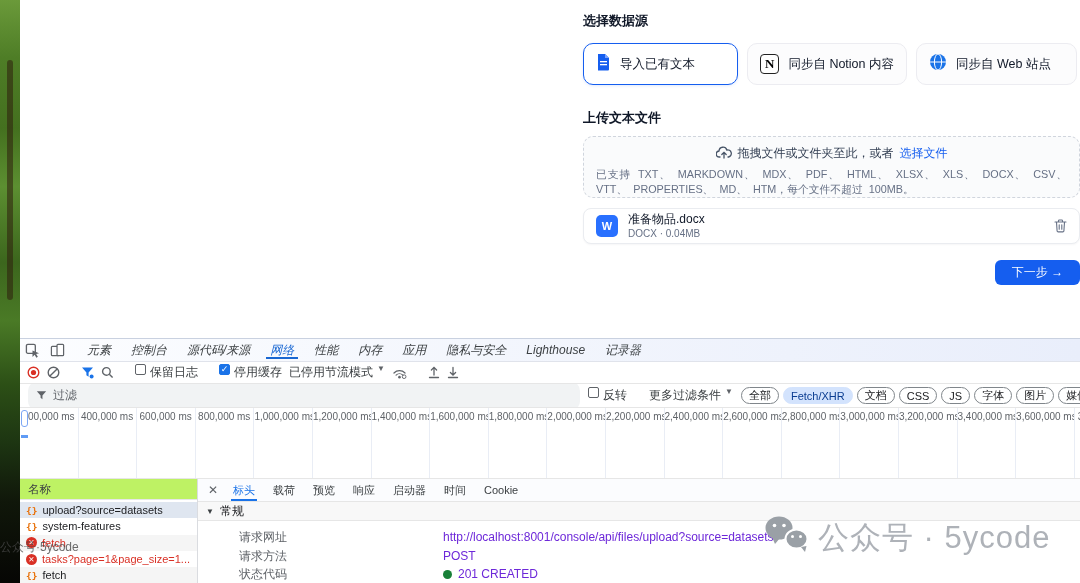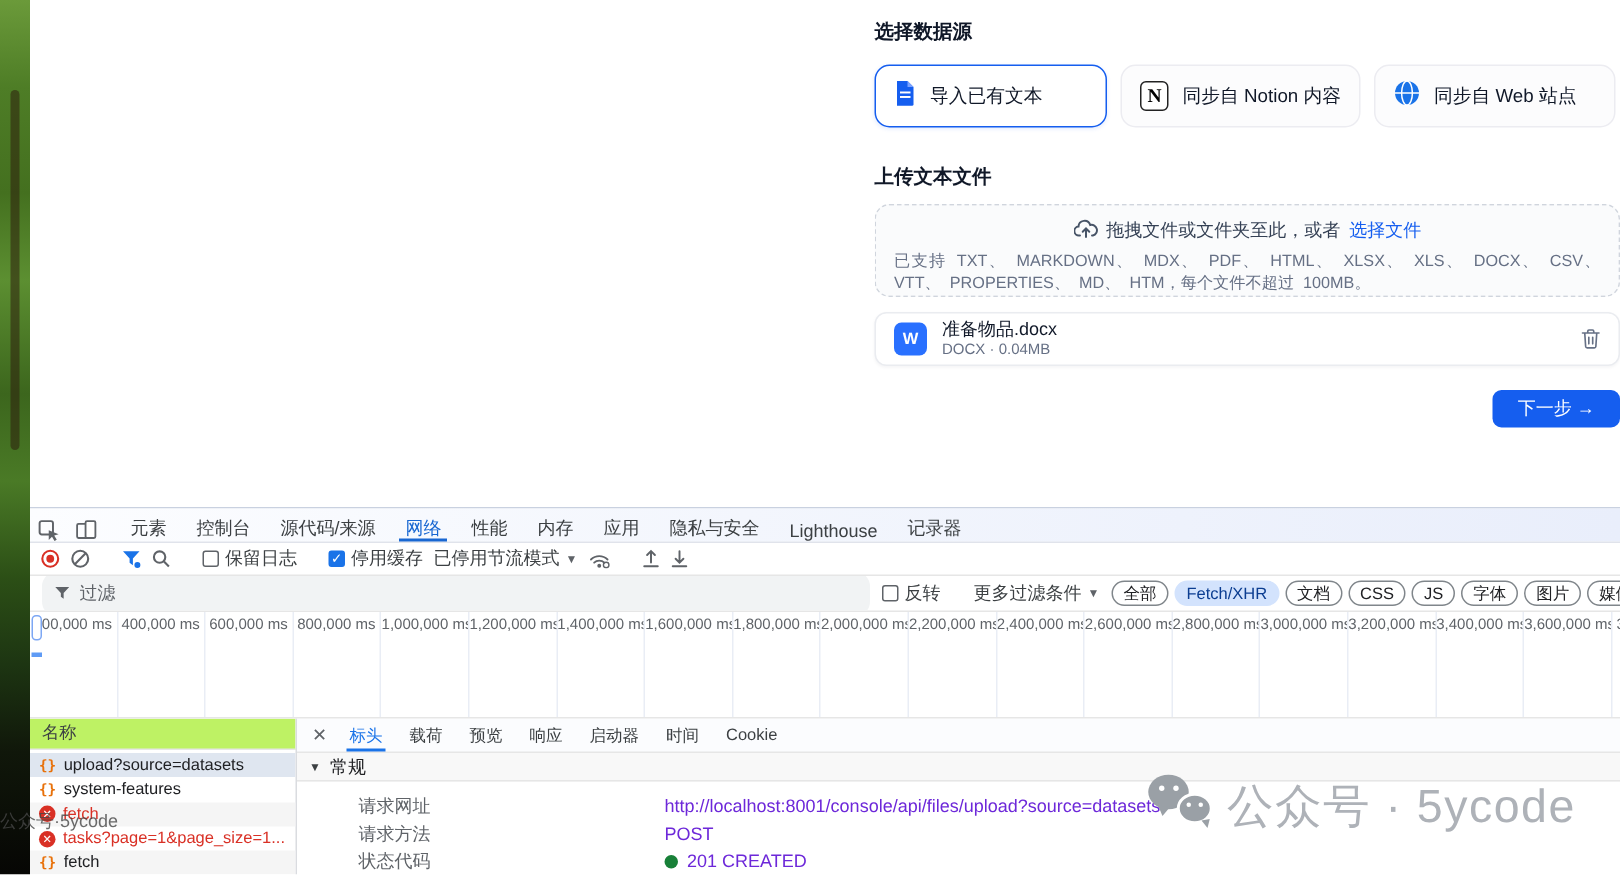--- a/index.html
+++ b/index.html
@@ -39,41 +39,41 @@
   .file-name{font-size:12px;color:#101828;}
   .file-sub{font-size:10px;color:#667085;margin-top:1px;}
   .trash{margin-left:auto;cursor:pointer;display:flex;}
   .next-row{margin-top:16px;display:flex;justify-content:flex-end;}
   .next-btn{min-width:85px;height:25px;background:#155eef;color:#fff;border:none;border-radius:6px;
     font-size:12px;display:flex;align-items:center;justify-content:center;cursor:pointer;
     font-family:"Liberation Sans",sans-serif;}
   
   .devtools{position:absolute;left:20px;right:0;top:338px;bottom:0;background:#fff;
     border-top:1px solid #c9d1e0;font-size:12px;color:#3c4043;display:flex;flex-direction:column;}
-  .dt-tabbar{height:22px;flex:none;display:flex;align-items:flex-end;border-bottom:1px solid #e0e3eb;
-    background:linear-gradient(90deg,#fcfdff 0%,#f3f6fd 45%,#e9eefb 100%);}
+  .dt-tabbar{height:22px;flex:none;display:flex;align-items:center;border-bottom:1px solid #e0e3eb;
+    background:linear-gradient(90deg,#fcfdff 0%,#f3f6fd 45%,#e9eefb 100%);font-style:italic;}
   .dt-icon-btn{width:25px;display:flex;align-items:center;justify-content:center;cursor:pointer;}
   .dt-sep{width:1px;background:#dadce0;margin:4px 3px;}
   .dt-tab{padding:0 10px;display:flex;align-items:center;font-size:12px;color:#3c4043;cursor:pointer;
     position:relative;white-space:nowrap;}
   .dt-tab.active{color:#1967d2;}
   .dt-tab.active::after{content:"";position:absolute;left:6px;right:6px;bottom:0;height:2px;background:#1967d2;}
   .dt-toolbar{height:21px;flex:none;display:flex;align-items:center;gap:7px;padding:0 7px;
     border-bottom:1px solid #e6e6e6;}
   .tb-ic{display:flex;align-items:center;justify-content:center;cursor:pointer;}
   .chk{width:11px;height:11px;border:1px solid #5f6368;border-radius:2px;background:#fff;box-sizing:border-box;
     display:flex;align-items:center;justify-content:center;cursor:pointer;flex:none;}
   .chk.on{background:#1a73e8;border-color:#1a73e8;color:#fff;font-size:9px;line-height:9px;}
   .tb-lbl{font-size:12px;color:#3c4043;white-space:nowrap;}
   .caret{font-size:8px;color:#5f6368;}
   .dt-filterrow{height:23px;flex:none;display:flex;align-items:center;gap:8px;padding:0 8px;
     border-bottom:1px solid #e6e6e6;overflow:hidden;}
   .filter-input{width:552px;height:17px;background:#f1f3f4;border-radius:10px;display:flex;align-items:center;
     gap:6px;padding:15px 8px;color:#5f6368;font-size:12px;box-sizing:border-box;flex:none;cursor:text;}
-  .flex-c{display:flex;align-items:center;gap:4px;white-space:nowrap;cursor:pointer;font-family:Liberation Serif, serif;}
+  .flex-c{display:flex;align-items:flex-start;gap:4px;white-space:nowrap;cursor:pointer;font-family:Liberation Serif, serif;}
   .pills{display:flex;gap:4px;align-items:center;}
   .pill{height:17px;padding:0 7px;border:1px solid #80868b;border-radius:9px;display:flex;align-items:center;
     font-size:11px;color:#202124;background:#fff;cursor:pointer;white-space:nowrap;box-sizing:border-box;}
   .pill.active{background:#d3e3fd;border-color:#d3e3fd;color:#0b3d91;}
   .dt-timeline{position:relative;height:70px;flex:none;border-bottom:1px solid #e6e6e6;display:flex;overflow:hidden;}
   .tl-col{width:58.6px;flex:none;border-right:1px solid #e9edf5;font-size:10px;color:#5f6368;text-align:right;
     padding:3px 3px 0 0;box-sizing:border-box;white-space:nowrap;overflow:hidden;}
   .tl-col.partial{width:30px;text-align:left;padding-left:3px;border-right:none;}
   .tl-handle{position:absolute;left:1px;top:2px;width:5px;height:15px;border:1.5px solid #7da7f4;
     border-radius:3px;background:#fff;}

